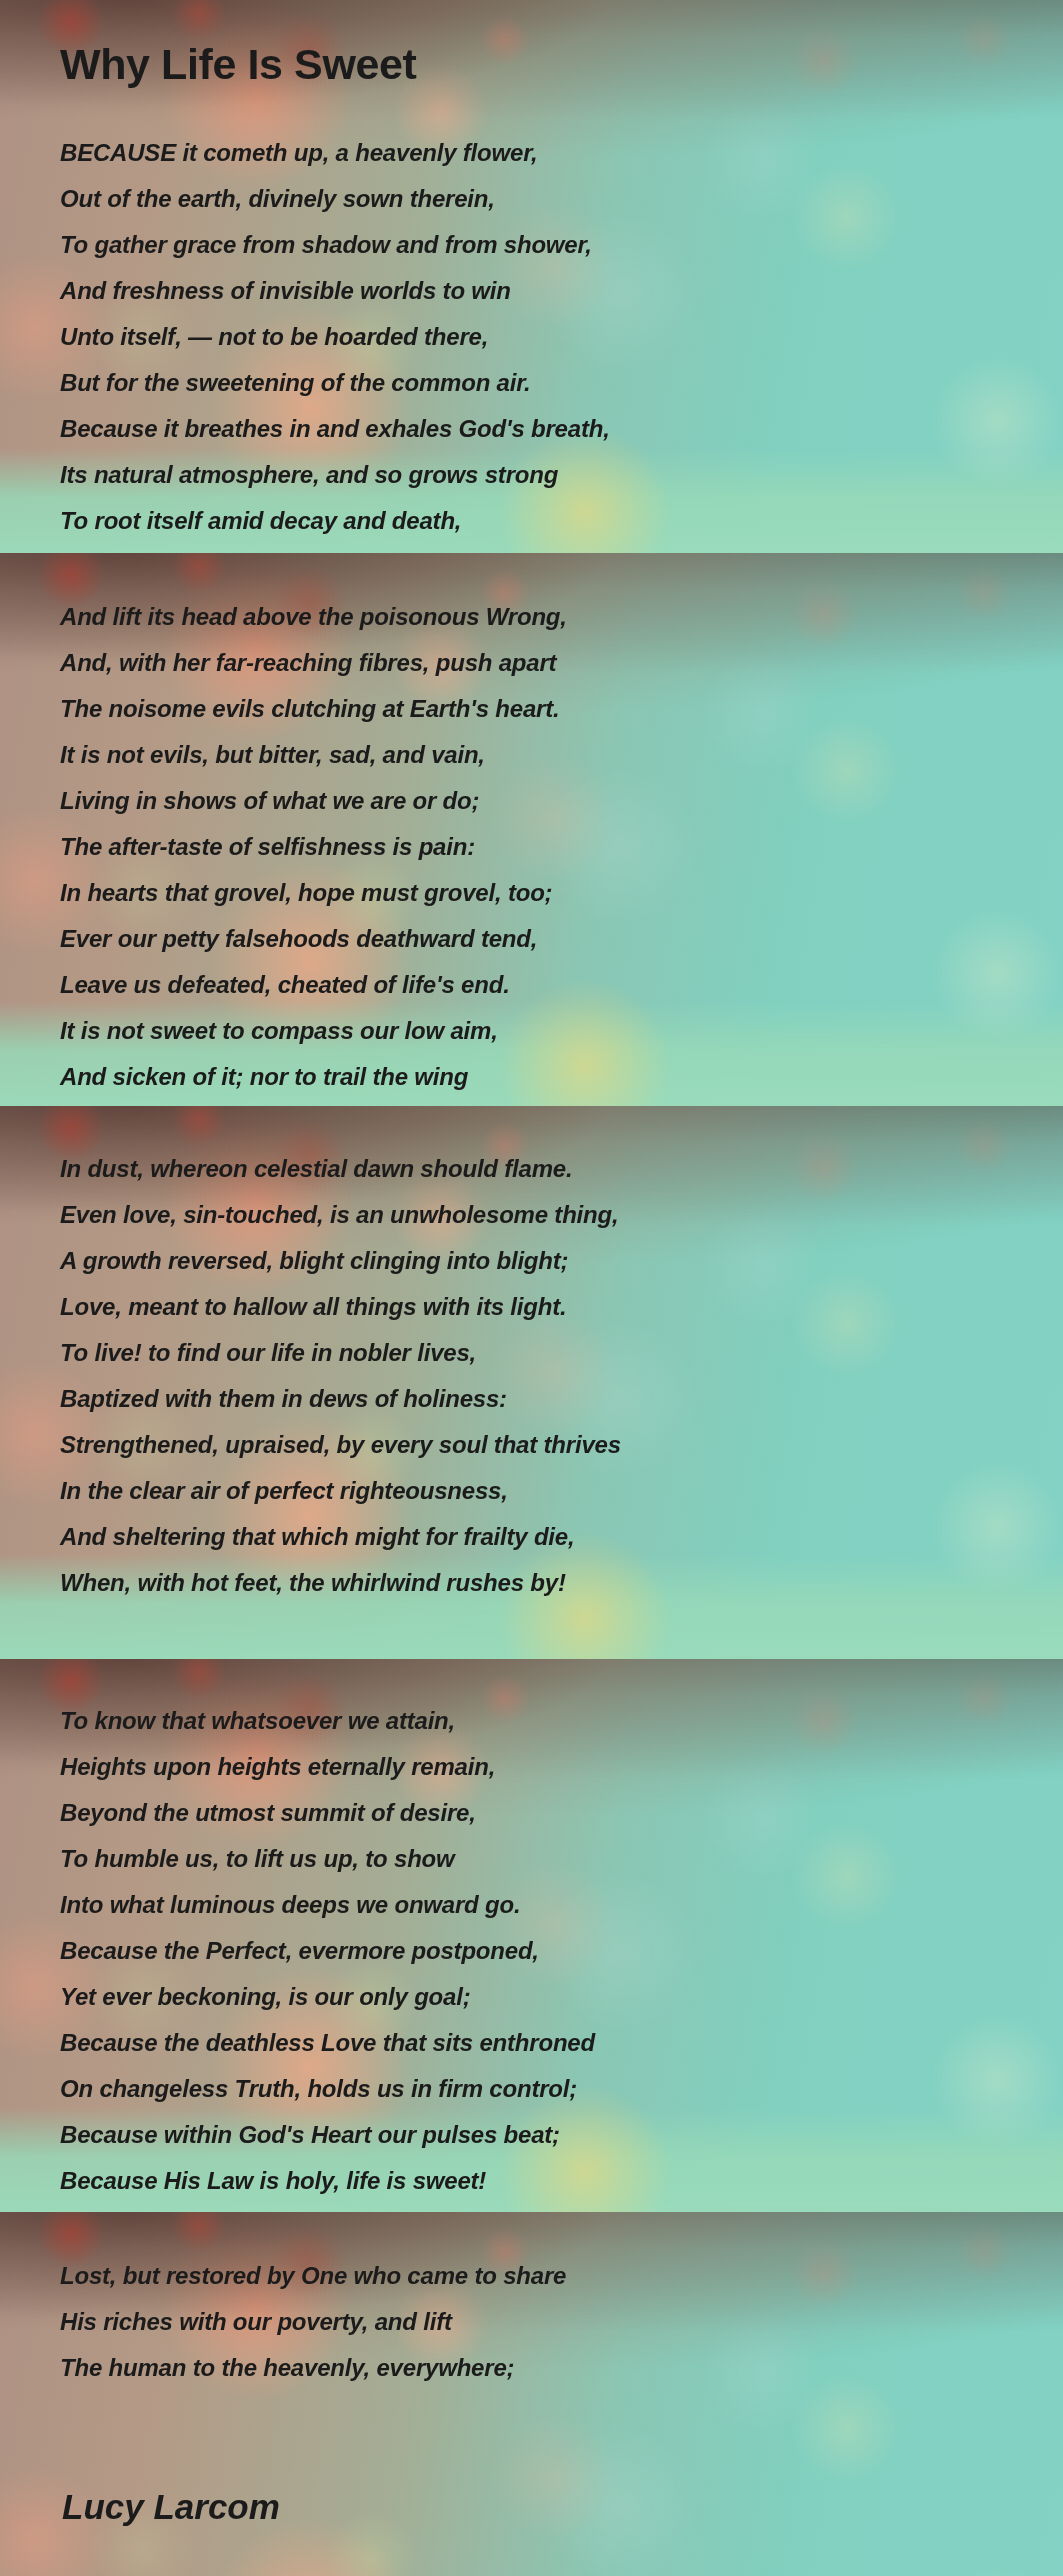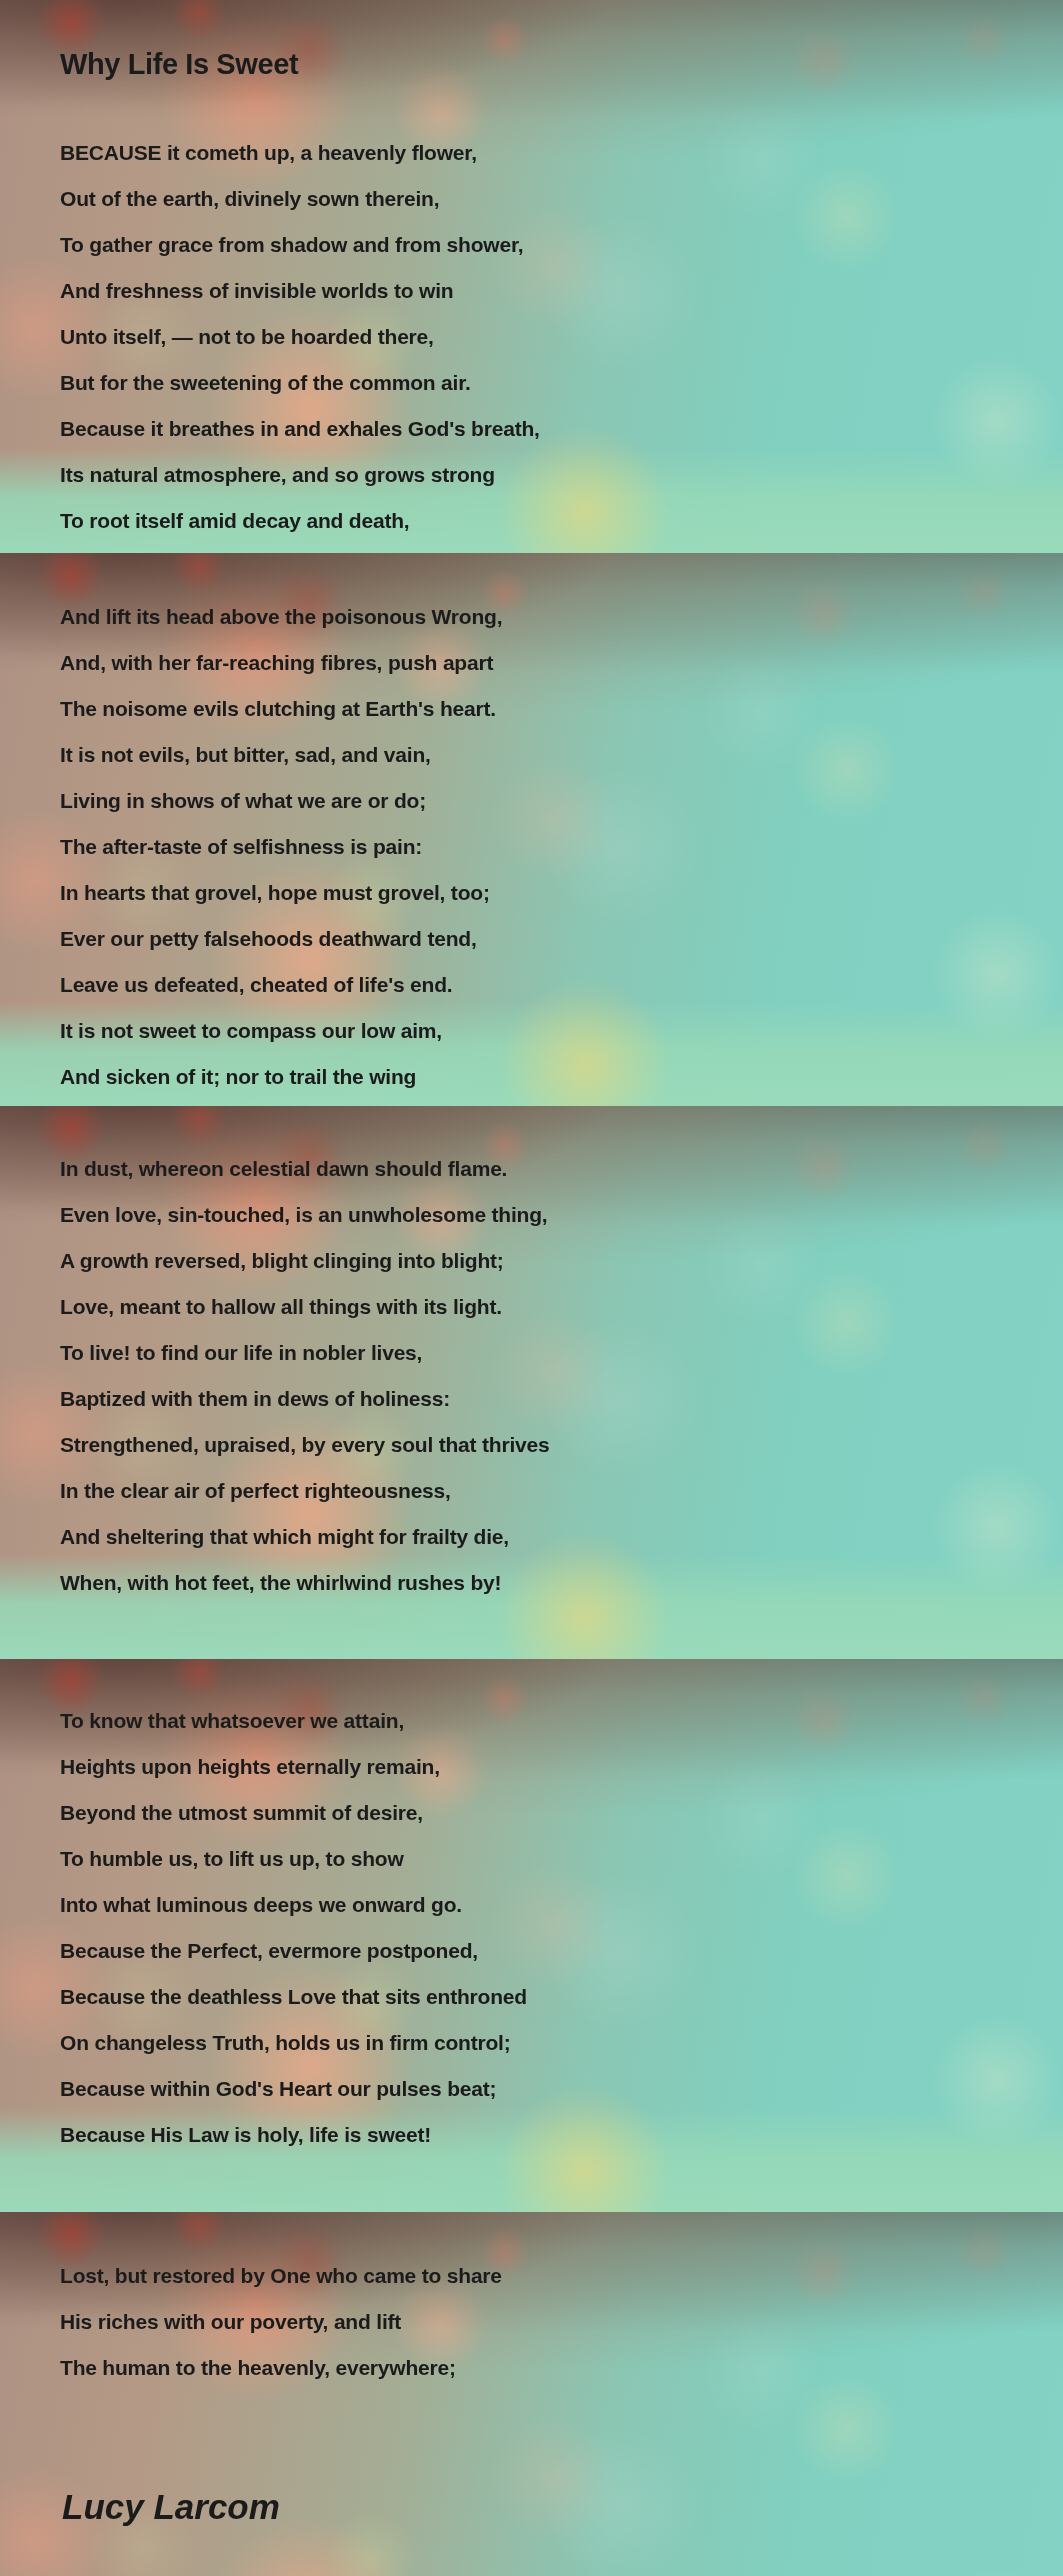--- a/index.html
+++ b/index.html
@@ -46,37 +46,38 @@
       
       linear-gradient(100deg, #ae9183 0%, #b49a86 16%, #a4ad95 38%, #8bc6b3 56%, #81d0c0 74%, #83d2c5 100%);
     background-size:1064px 553px;
     background-repeat:repeat-y;
   }
 
   .title{
     position:absolute;
     left:60px; top:43px;
     margin:0;
-    font-size:29px;
+    font-size:43px;
     line-height:43px;
     font-weight:bold;
     letter-spacing:-0.4px;
   }
 
   .stanza{
     position:absolute;
     left:60px;
     width:984px;
   }
   .line{
-    font-size:21px;
+    font-size:24px;
     line-height:46px;
     font-weight:bold;
     white-space:nowrap;
     letter-spacing:-0.2px;
+    font-style:italic;
   }
 
   .author{
     position:absolute;
     left:62px; top:2487px;
     font-size:35px;
     line-height:39px;
     font-style:italic;
     font-weight:bold;
   }
@@ -127,20 +128,21 @@
       <div class="line">When, with hot feet, the whirlwind rushes by!</div>
     </div>
 
   <div class="stanza" style="top:1698px">
       <div class="line">To know that whatsoever we attain,</div>
       <div class="line">Heights upon heights eternally remain,</div>
       <div class="line">Beyond the utmost summit of desire,</div>
       <div class="line">To humble us, to lift us up, to show</div>
       <div class="line">Into what luminous deeps we onward go.</div>
       <div class="line">Because the Perfect, evermore postponed,</div>
+      <div class="line">Yet ever beckoning, is our only goal;</div>
       <div class="line">Because the deathless Love that sits enthroned</div>
       <div class="line">On changeless Truth, holds us in firm control;</div>
       <div class="line">Because within God's Heart our pulses beat;</div>
       <div class="line">Because His Law is holy, life is sweet!</div>
     </div>
 
   <div class="stanza" style="top:2253px">
       <div class="line">Lost, but restored by One who came to share</div>
       <div class="line">His riches with our poverty, and lift</div>
       <div class="line">The human to the heavenly, everywhere;</div>

